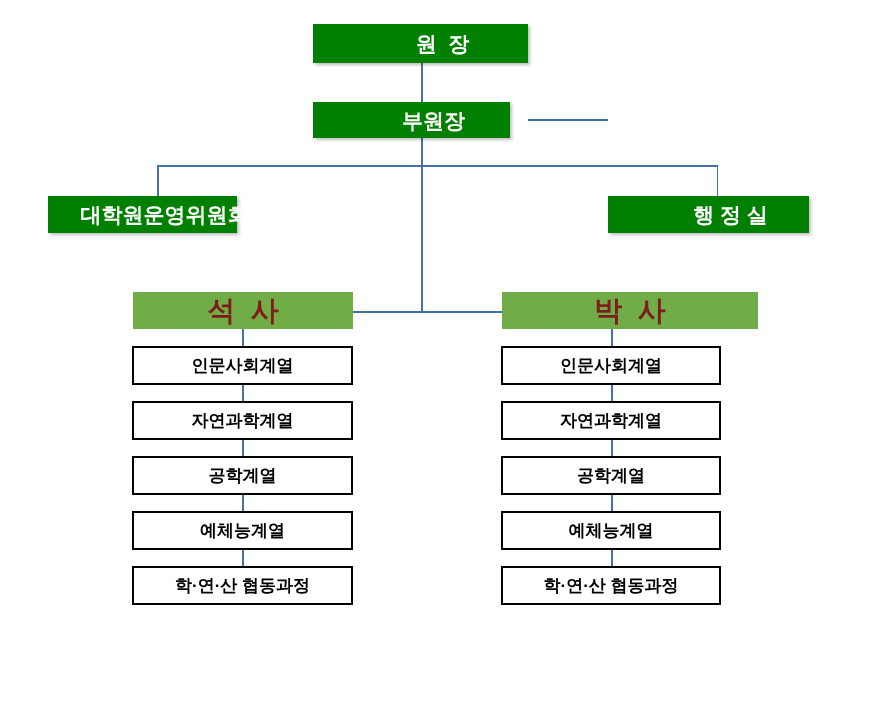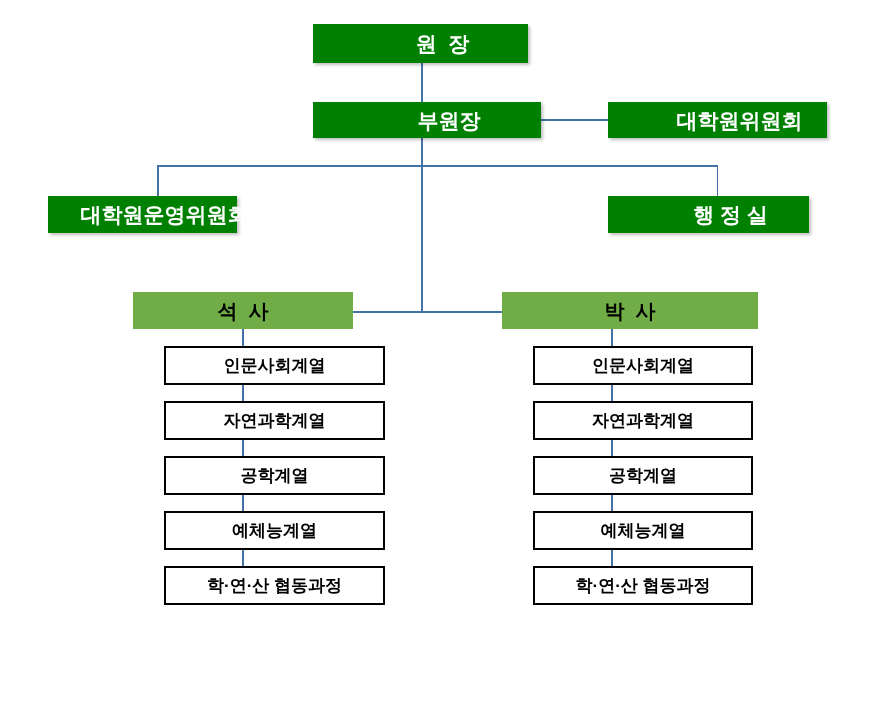--- a/index.html
+++ b/index.html
@@ -31,31 +31,30 @@
   .dark {
     background: #008000;
     color: #ffffff;
     font-size: 21px;
     font-weight: bold;
     box-shadow: 2px 2px 3px rgba(0,0,0,0.25);
     padding-left: 44px;
   }
   .light {
     background: #70AD47;
-    color: #000000;
-    font-size: 20px;
+    color: #7f1d1d;
+    font-size: 28px;
     font-weight: bold;
   }
   .plain {
     background: #ffffff;
     border: 2px solid #000000;
     color: #000000;
     font-size: 17px;
     font-weight: bold;
-    margin-left: 32px;
   }
   .line {
     position: absolute;
     background: #4472A8;
   }
 </style>
 </head>
 <body>
 
 <div class="canvas">
@@ -78,27 +77,24 @@
   <div class="line" style="left:611px; top:329px; width:1.5px; height:17px;"></div>
   <div class="line" style="left:611px; top:385px; width:1.5px; height:16px;"></div>
   <div class="line" style="left:611px; top:440px; width:1.5px; height:16px;"></div>
   <div class="line" style="left:611px; top:495px; width:1.5px; height:16px;"></div>
   <div class="line" style="left:611px; top:550px; width:1.5px; height:16px;"></div>
 
   <div class="box dark" style="left:313px; top:24px; width:215px; height:39px;">
     <span>원  장</span>
   </div>
 
-  <div class="box dark" style="left:313px; top:102px; width:228px; height:36px;">
+  <div class="box dark" style="left:313px; top:102px; width:197px; height:36px;">
     <span>부원장</span>
   </div>
 
-  <div class="box dark" style="left:608px; top:102px; width:219px; height:36px;">
-    <span>대학원위원회</span>
-  </div>
 
   <div class="box dark" style="left:48px; top:196px; width:189px; height:37px;">
     <span>대학원운영위원회</span>
   </div>
 
   <div class="box dark" style="left:608px; top:196px; width:201px; height:37px;">
     <span>행 정 실</span>
   </div>
 
   <div class="box light" style="left:133px; top:292px; width:220px; height:37px;">

